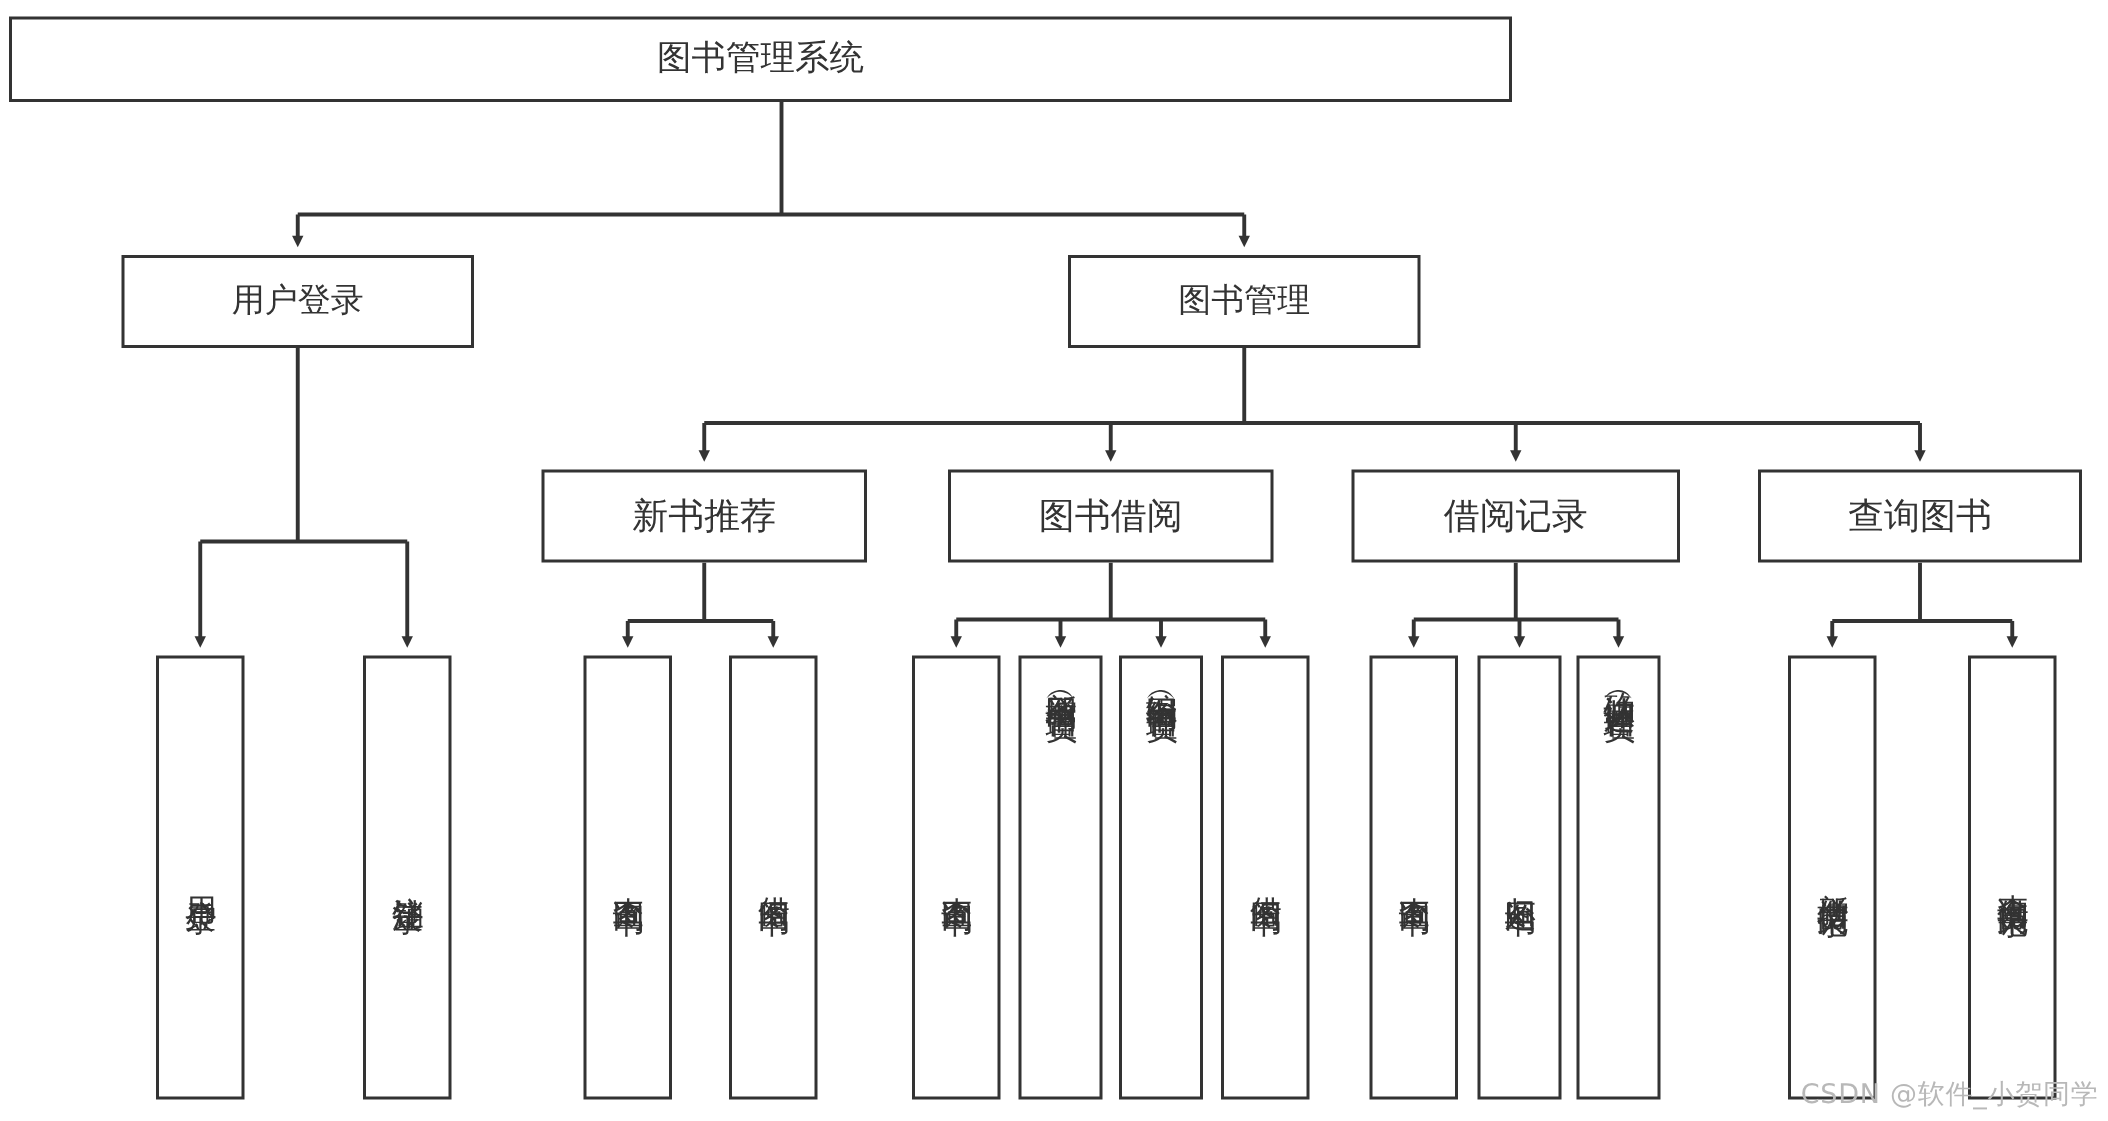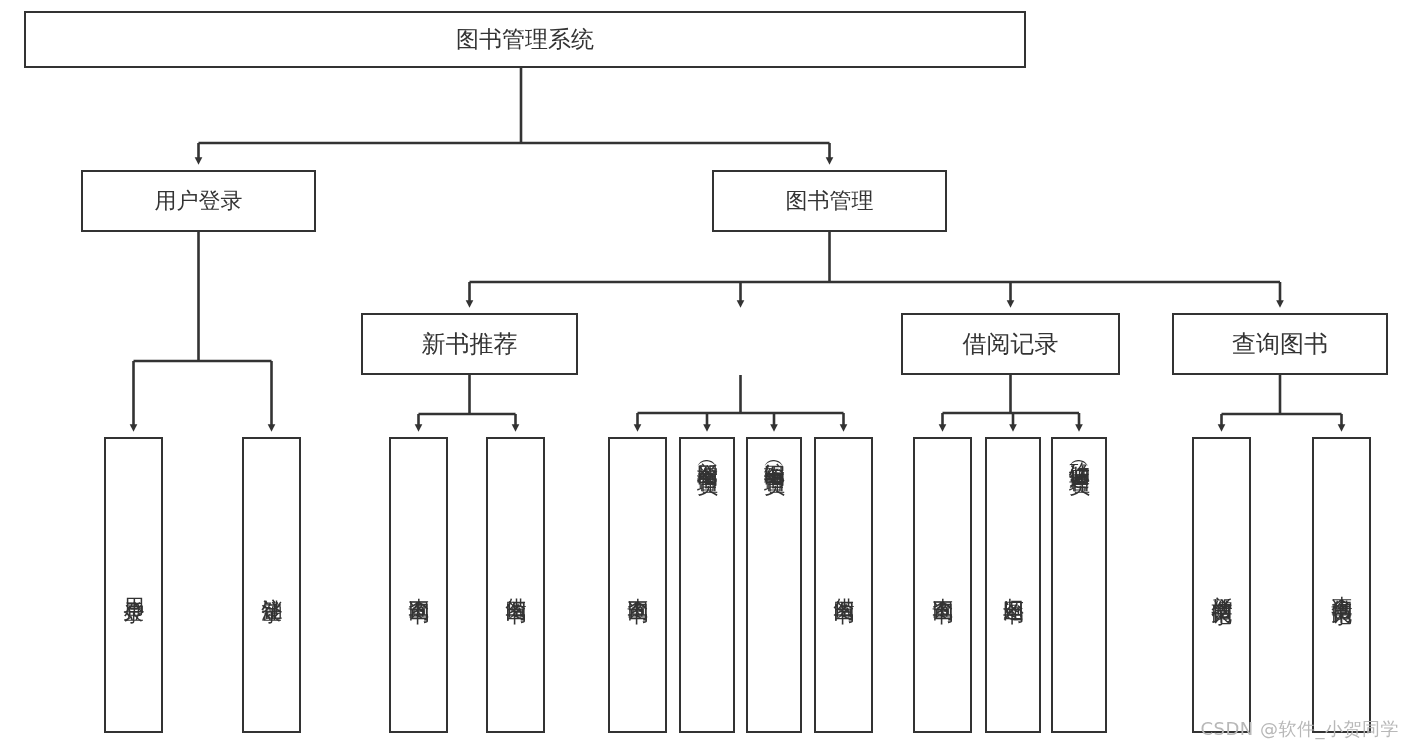--- a/index.html
+++ b/index.html
@@ -107,33 +107,36 @@
         <path d="M942.5,413 L942.5,428" marker-end="url(#arrowhead)"></path>
         <path d="M1013,413 L1013,428" marker-end="url(#arrowhead)"></path>
         <path d="M1079,413 L1079,428" marker-end="url(#arrowhead)"></path>
         <path d="M1280,375 L1280,414"></path>
         <path d="M1221.5,414 L1341.5,414"></path>
         <path d="M1221.5,414 L1221.5,428" marker-end="url(#arrowhead)"></path>
         <path d="M1341.5,414 L1341.5,428" marker-end="url(#arrowhead)"></path>
       </g>
   </svg>
 
-  <div class="node-box level-1" style="left: 24px; top: 11px; width: 1002px; height: 57px;">
+  <div class="node-box level-1" style="left: 6px; top: 11px; width: 1002px; height: 57px;">
     <span class="node-label">图书管理系统</span>
   </div>
 
   <div class="node-box level-2" style="left: 81px; top: 170px; width: 235px; height: 62px;">
     <span class="node-label">用户登录</span>
   </div>
   <div class="node-box level-2" style="left: 712px; top: 170px; width: 235px; height: 62px;">
     <span class="node-label">图书管理</span>
   </div>
 
   <div class="node-box level-3" style="left: 361px; top: 313px; width: 217px; height: 62px;">
     <span class="node-label">新书推荐</span>
+  </div>
+  <div class="node-box level-3" style="left: 632px; top: 313px; width: 217px; height: 62px;">
+    <span class="node-label">图书借阅</span>
   </div>
   <div class="node-box level-3" style="left: 901px; top: 313px; width: 219px; height: 62px;">
     <span class="node-label">借阅记录</span>
   </div>
   <div class="node-box level-3" style="left: 1172px; top: 313px; width: 216px; height: 62px;">
     <span class="node-label">查询图书</span>
   </div>
 
   <div class="node-box leaf center-v" style="left: 104px; top: 437px; width: 59px; height: 296px;">
     <span class="node-label">用户登录</span>

